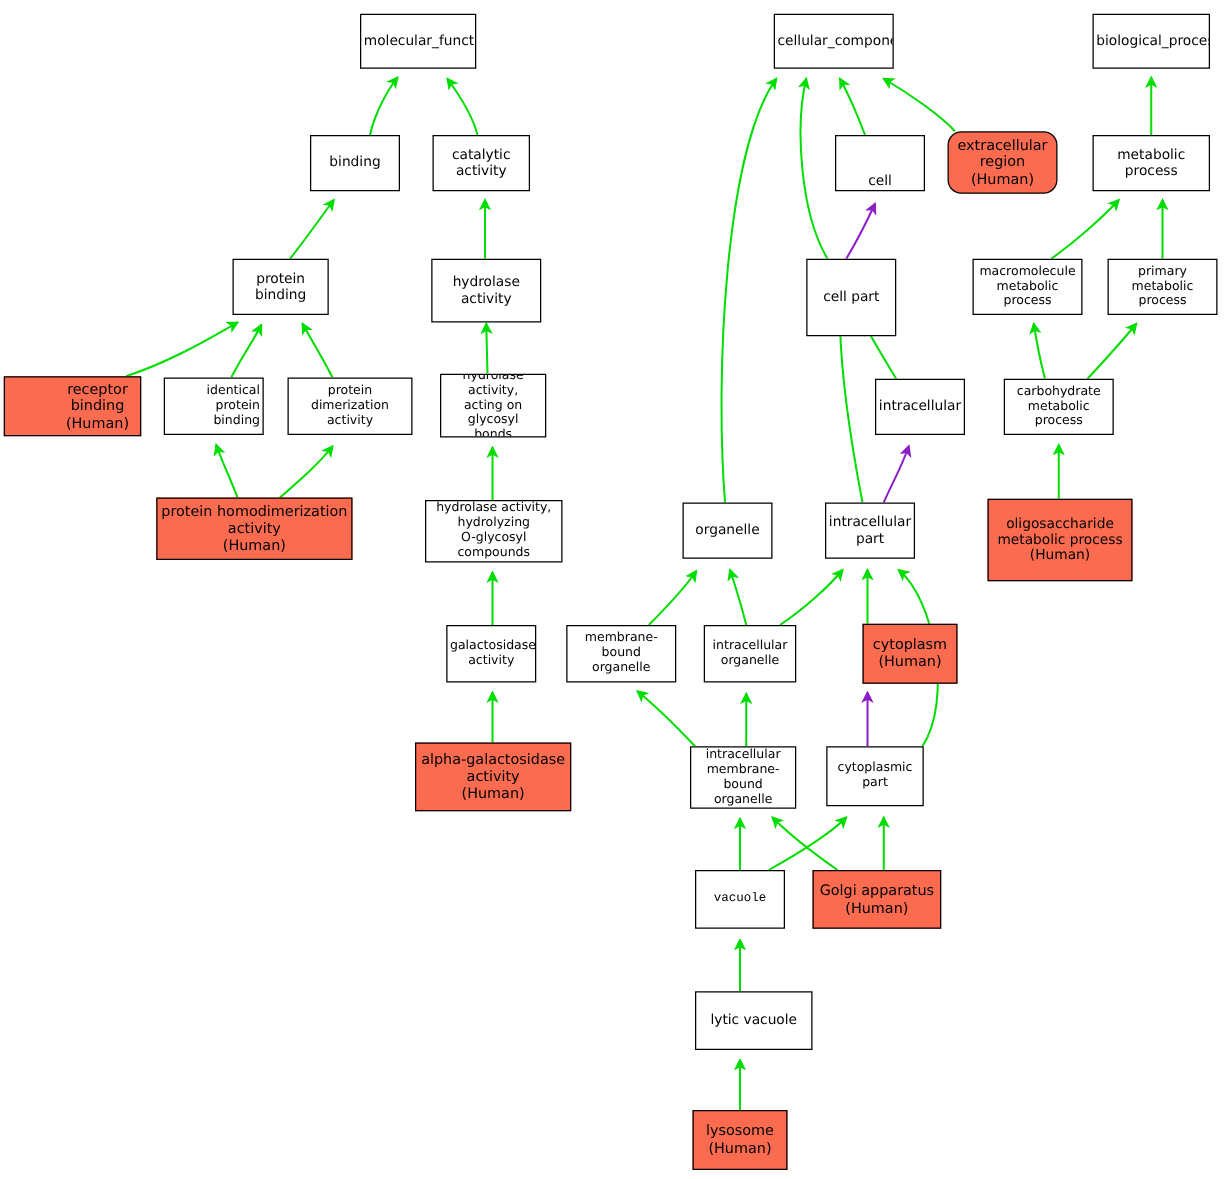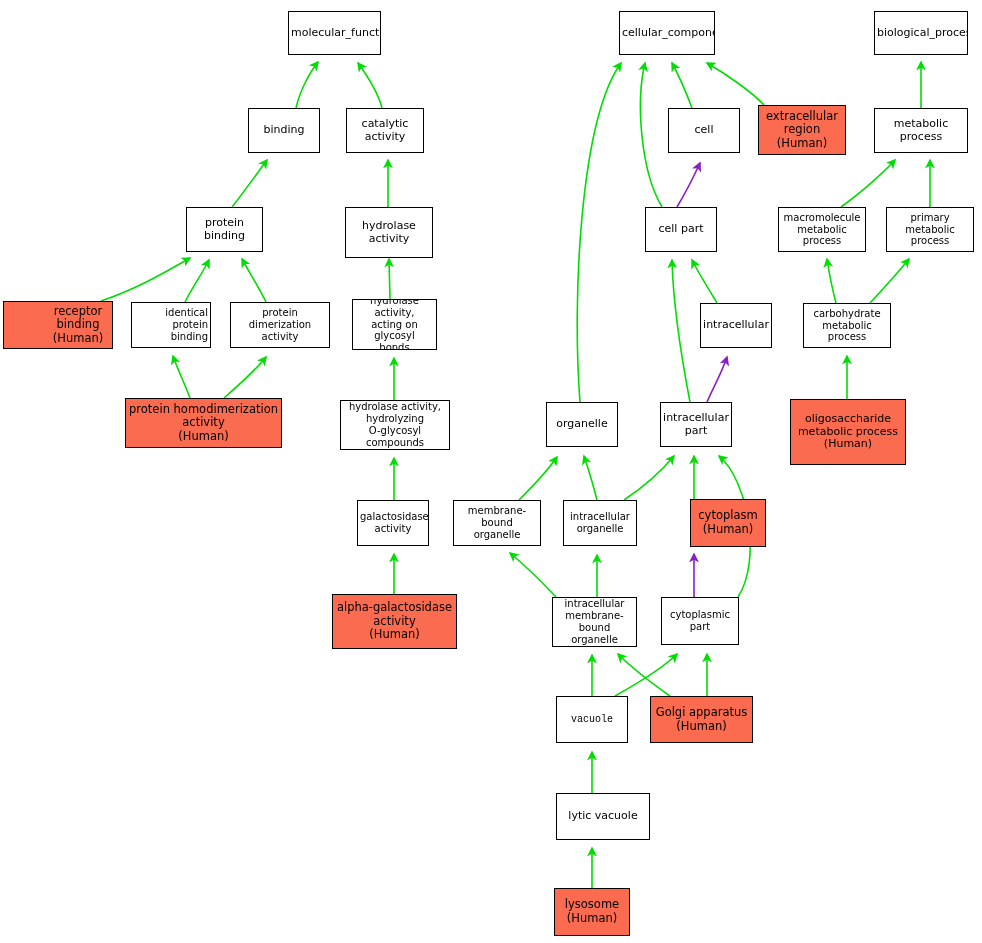--- a/index.html
+++ b/index.html
@@ -103,28 +103,28 @@
         <path d="M 870,303 C 884,288 900,270 909,259" fill="none" stroke="#00dd00" stroke-width="1.6" marker-end="url(#arrow-is-a)"></path>
         <path d="M 847,399 L 847,356" fill="none" stroke="#00dd00" stroke-width="1.6" marker-end="url(#arrow-is-a)"></path>
       </g>
   </svg>
   <div id="nodes-group">
       <div class="go-node" style="left: 288px; top: 11px; width: 93px; height: 44px; font-size: 11px;"><span class="lbl">molecular_function</span></div>
       <div class="go-node" style="left: 619px; top: 11px; width: 96px; height: 44px; font-size: 11px;"><span class="lbl">cellular_component</span></div>
       <div class="go-node" style="left: 874px; top: 11px; width: 94px; height: 44px; font-size: 11px;"><span class="lbl">biological_process</span></div>
       <div class="go-node" style="left: 248px; top: 108px; width: 72px; height: 45px; font-size: 11px;"><span class="lbl">binding</span></div>
       <div class="go-node" style="left: 346px; top: 108px; width: 78px; height: 45px; font-size: 11px;"><span class="lbl">catalytic activity</span></div>
-      <div class="go-node" style="left: 668px; top: 108px; width: 72px; height: 45px; font-size: 11px;"><span class="lbl">cell</span></div>
-      <div class="go-node hl" style="left: 758px; top: 105px; width: 88px; height: 50px; font-size: 11.5px;"><span class="lbl">extracellular
+      <div class="go-node" style="left: 668px; top: 108px; width: 72px; height: 45px; font-size: 11px; align-items: flex-end;"><span class="lbl">cell</span></div>
+      <div class="go-node hl" style="left: 758px; top: 105px; width: 88px; height: 50px; font-size: 11.5px; border-radius: 11px;"><span class="lbl">extracellular
 region
 (Human)</span></div>
       <div class="go-node" style="left: 874px; top: 108px; width: 94px; height: 45px; font-size: 11px;"><span class="lbl">metabolic process</span></div>
       <div class="go-node" style="left: 186px; top: 207px; width: 77px; height: 45px; font-size: 11px;"><span class="lbl">protein binding</span></div>
       <div class="go-node" style="left: 345px; top: 207px; width: 88px; height: 51px; font-size: 11px;"><span class="lbl">hydrolase activity</span></div>
-      <div class="go-node" style="left: 645px; top: 207px; width: 72px; height: 45px; font-size: 11px; justify-content: center;"><span class="lbl">cell part</span></div>
+      <div class="go-node" style="left: 645px; top: 207px; width: 72px; height: 62px; font-size: 11px; justify-content: center;"><span class="lbl">cell part</span></div>
       <div class="go-node" style="left: 778px; top: 207px; width: 88px; height: 45px; font-size: 10px;"><span class="lbl">macromolecule
 metabolic process</span></div>
       <div class="go-node" style="left: 886px; top: 207px; width: 88px; height: 45px; font-size: 10px;"><span class="lbl">primary metabolic
 process</span></div>
       <div class="go-node hl" style="left: 3px; top: 301px; width: 110px; height: 48px; font-size: 11.5px; padding-left: 40px;"><span class="lbl">receptor binding
 (Human)</span></div>
       <div class="go-node" style="left: 131px; top: 302px; width: 80px; height: 46px; font-size: 10px; text-align: right;"><span class="lbl">identical protein
 binding</span></div>
       <div class="go-node" style="left: 230px; top: 302px; width: 100px; height: 46px; font-size: 10px;"><span class="lbl">protein dimerization
 activity</span></div>

